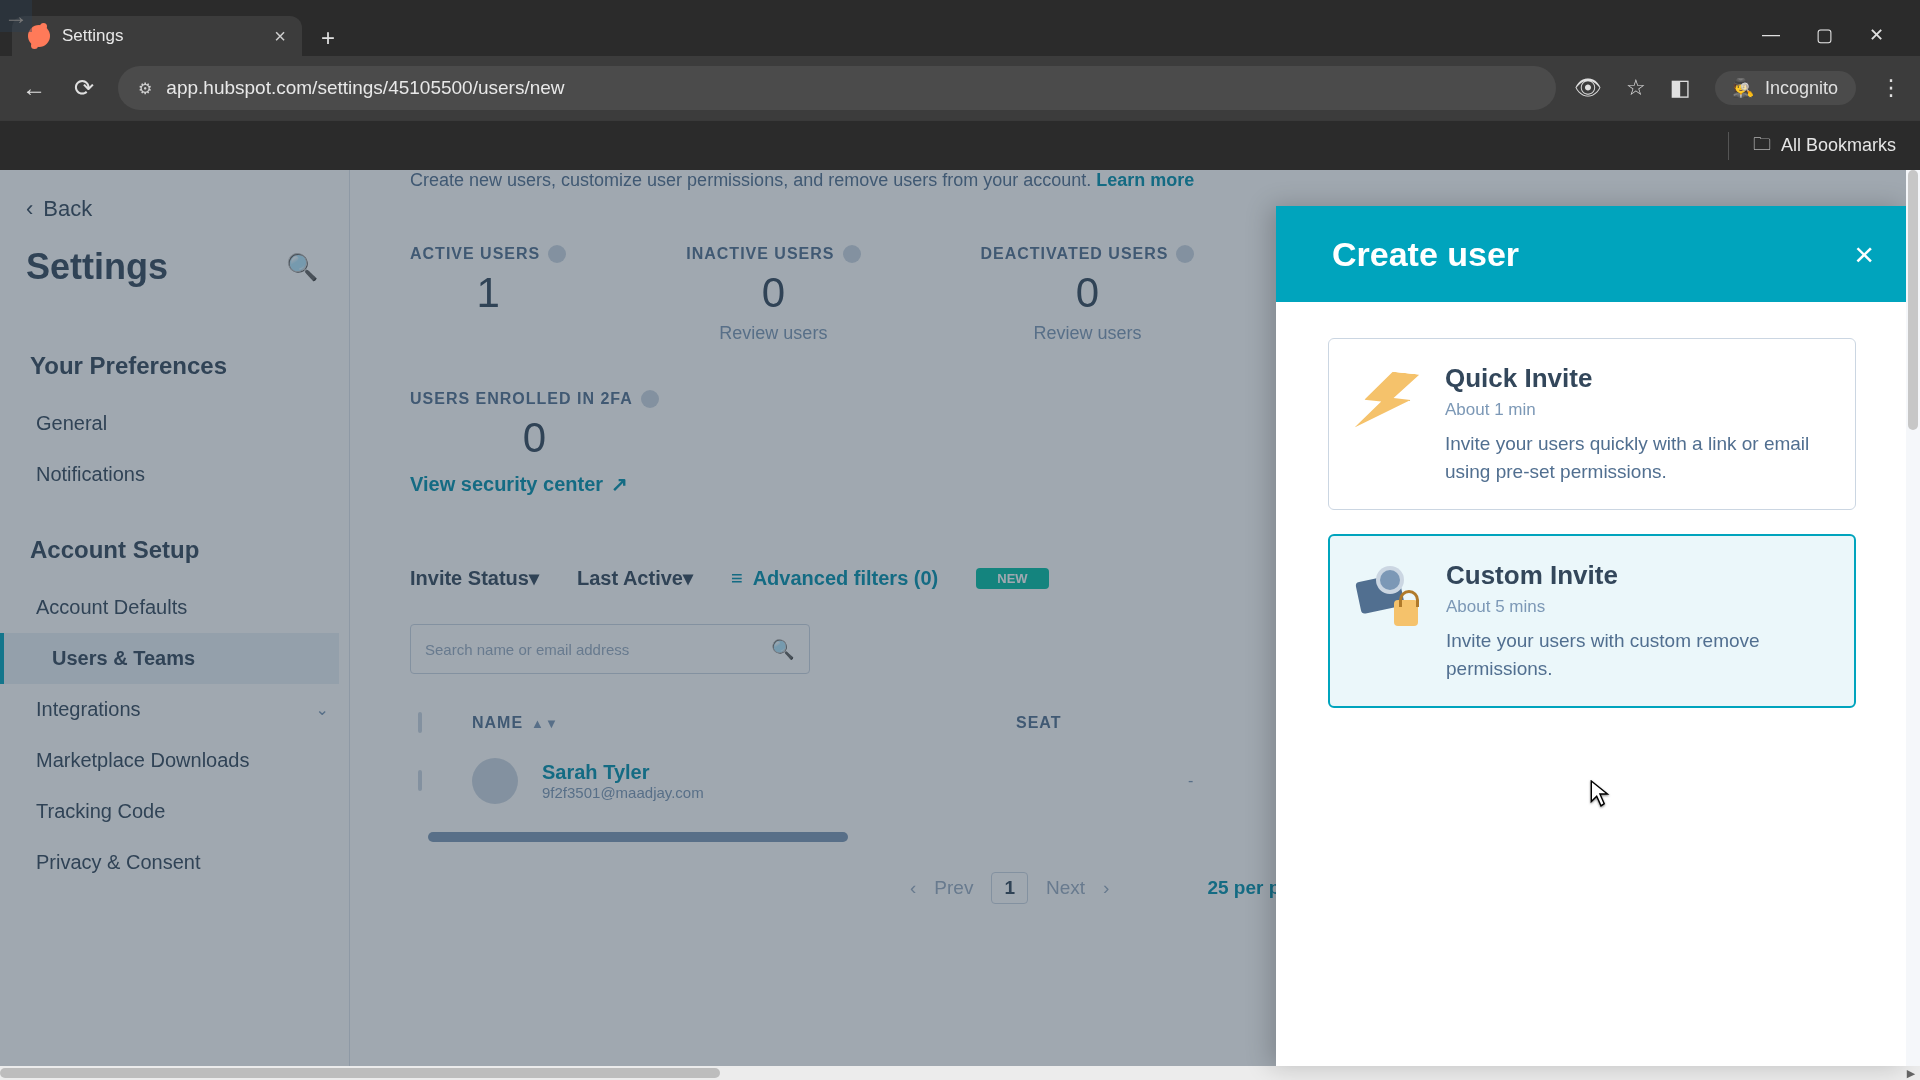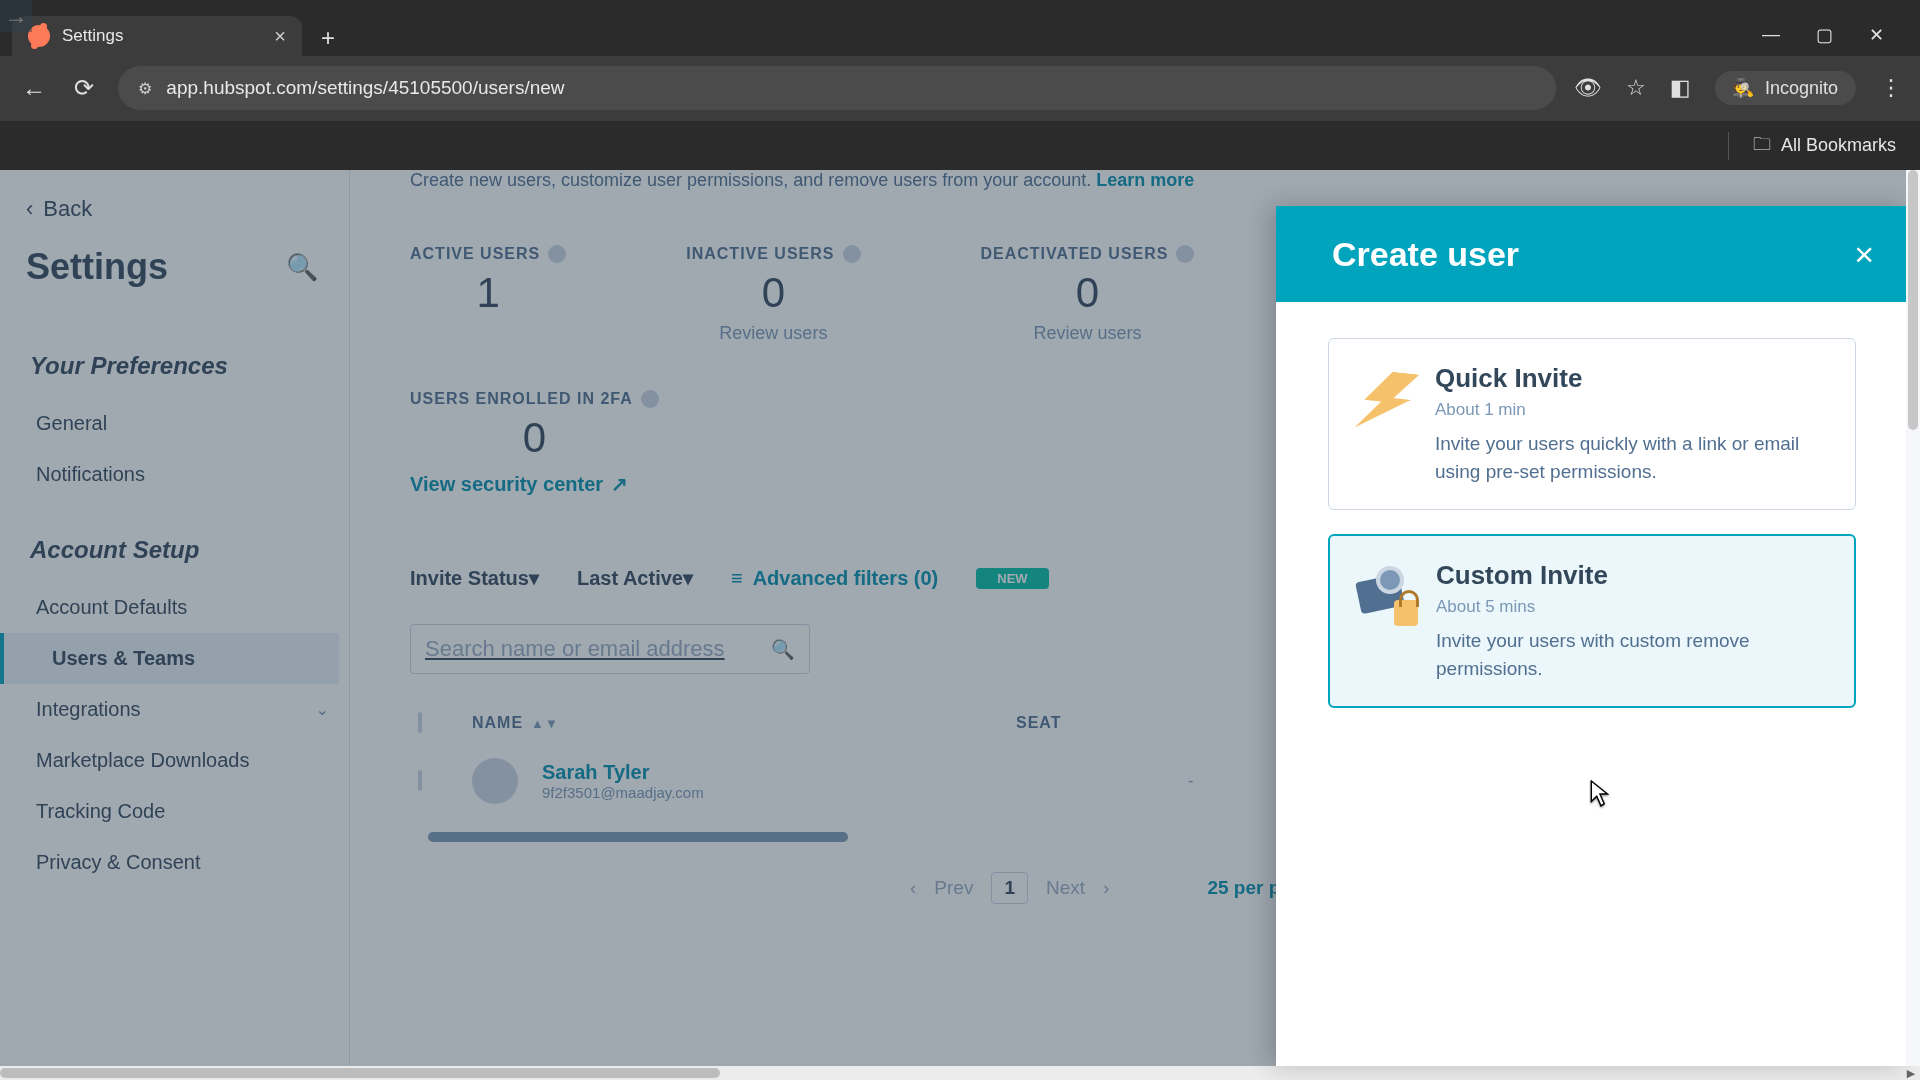--- a/index.html
+++ b/index.html
@@ -58,21 +58,21 @@
   .page-body { display:flex; height:100%; }
 
   .sidebar {
     width:350px; border-right:1px solid #dfe3eb; padding:18px 10px 0 26px;
     overflow:hidden;
   }
   .back-link { display:flex; align-items:center; gap:10px; color:#33475b; font-size:22px; cursor:pointer; padding:8px 6px 24px 0; }
   .settings-row { display:flex; align-items:center; justify-content:space-between; padding-bottom:28px; }
   .settings-title { font-size:36px; font-weight:700; color:#33475b; }
   .search-ico { font-size:26px; color:#516f90; cursor:pointer; padding-right:20px;}
-  .section-head { font-size:24px; font-weight:700; color:#33475b; margin:36px 0 18px 4px;font-style:italic; }
+  .section-head { font-size:24px; font-weight:700; color:#33475b; margin:36px 0 18px 4px; }
   .nav-item {
     padding:14px 10px; font-size:20px; color:#33475b; cursor:pointer;
     display:flex; align-items:center; justify-content:space-between;
   }
   .nav-item.active { border-left:4px solid #00a4bd; background:#eaf0f6; margin-left:-26px; padding-left:48px; font-weight:600; color:#33475b;}
   .nav-item .chev { color:#7c98b6; font-size:16px; }
 
   .main { flex:1; padding:0 40px 0 60px; overflow:hidden; color:#33475b; position:relative;}
   .page-sub { font-size:18px; color:#516f90; margin-top:0; white-space:nowrap; overflow:hidden; }
   .page-sub a { color:#0091ae; font-weight:600; }
@@ -89,21 +89,21 @@
 
   .filters { display:flex; align-items:center; gap:38px; margin-top:70px; font-size:20px; }
   .filter { color:#33475b; font-weight:600; cursor:pointer; display:inline-flex; align-items:center; }
   .adv { display:inline-flex; align-items:center; gap:10px; color:#0091ae; font-weight:700; cursor:pointer;}
   .badge-new { background:#00bda5; color:#fff; font-size:13px; font-weight:700; padding:3px 21px; border-radius:4px;}
 
   .search-box {
     margin-top:34px; width:400px; height:50px; border:1px solid #cbd6e2; border-radius:4px;
     display:flex; align-items:center; padding:0 14px; gap:12px; font-size:19px; color:#7c98b6;
   }
-  .search-box input { border:none; outline:none; flex:1; font-size:22px; color:#33475b; background:transparent;text-decoration:underline;}
+  .search-box input { border:none; outline:none; flex:1; font-size:15px; color:#33475b; background:transparent;}
   .search-box input::placeholder { color:#99acc2; }
 
   .table { margin-top:28px; }
   .thead { display:flex; align-items:center; gap:24px; padding:12px 8px; color:#516f90; font-size:16px; letter-spacing:1px; font-weight:600;}
   .thead .col-chk { width:30px; }
   .thead .col-name { width:520px; display:flex; align-items:center; gap:8px;}
   .thead .sort { color:#7c98b6; font-size:13px;}
   .trow { display:flex; align-items:center; gap:24px; padding:14px 8px; }
   .chk { width:22px; height:22px; border:2px solid #cbd6e2; border-radius:4px; }
   .avatar { width:46px; height:46px; border-radius:50%; background:#cbd6e2; }
@@ -132,21 +132,21 @@
     background:#00a4bd; color:#fff; height:96px; display:flex; align-items:center;
     justify-content:space-between; padding:0 34px 0 56px;
   }
   .panel-title { font-size:34px; font-weight:700; }
   .panel-close { font-size:34px; cursor:pointer; }
 
   .panel-body { padding:36px 52px; display:flex; flex-direction:column; gap:24px;}
 
   .card {
     border:1.5px solid #cbd6e2; border-radius:6px; padding:24px 26px;
-    display:flex; gap:16px; cursor:pointer; background:#fff;
+    display:flex; gap:26px; cursor:pointer; background:#fff;
   }
   .card.selected { border:2.5px solid #00a4bd; background:#ebf7fa; }
   .card-icon {
     width:64px; height:64px; flex-shrink:0; display:flex; align-items:center; justify-content:center;
     margin-top:6px;
   }
   .bolt {
     width:46px; height:58px; background:#f5c26b; transform:skewX(-14deg) rotate(6deg);
     clip-path: polygon(40% 0, 100% 0, 62% 44%, 100% 44%, 0 100%, 38% 52%, 0 52%);
     box-shadow:3px 3px 0 #b07a2a;

